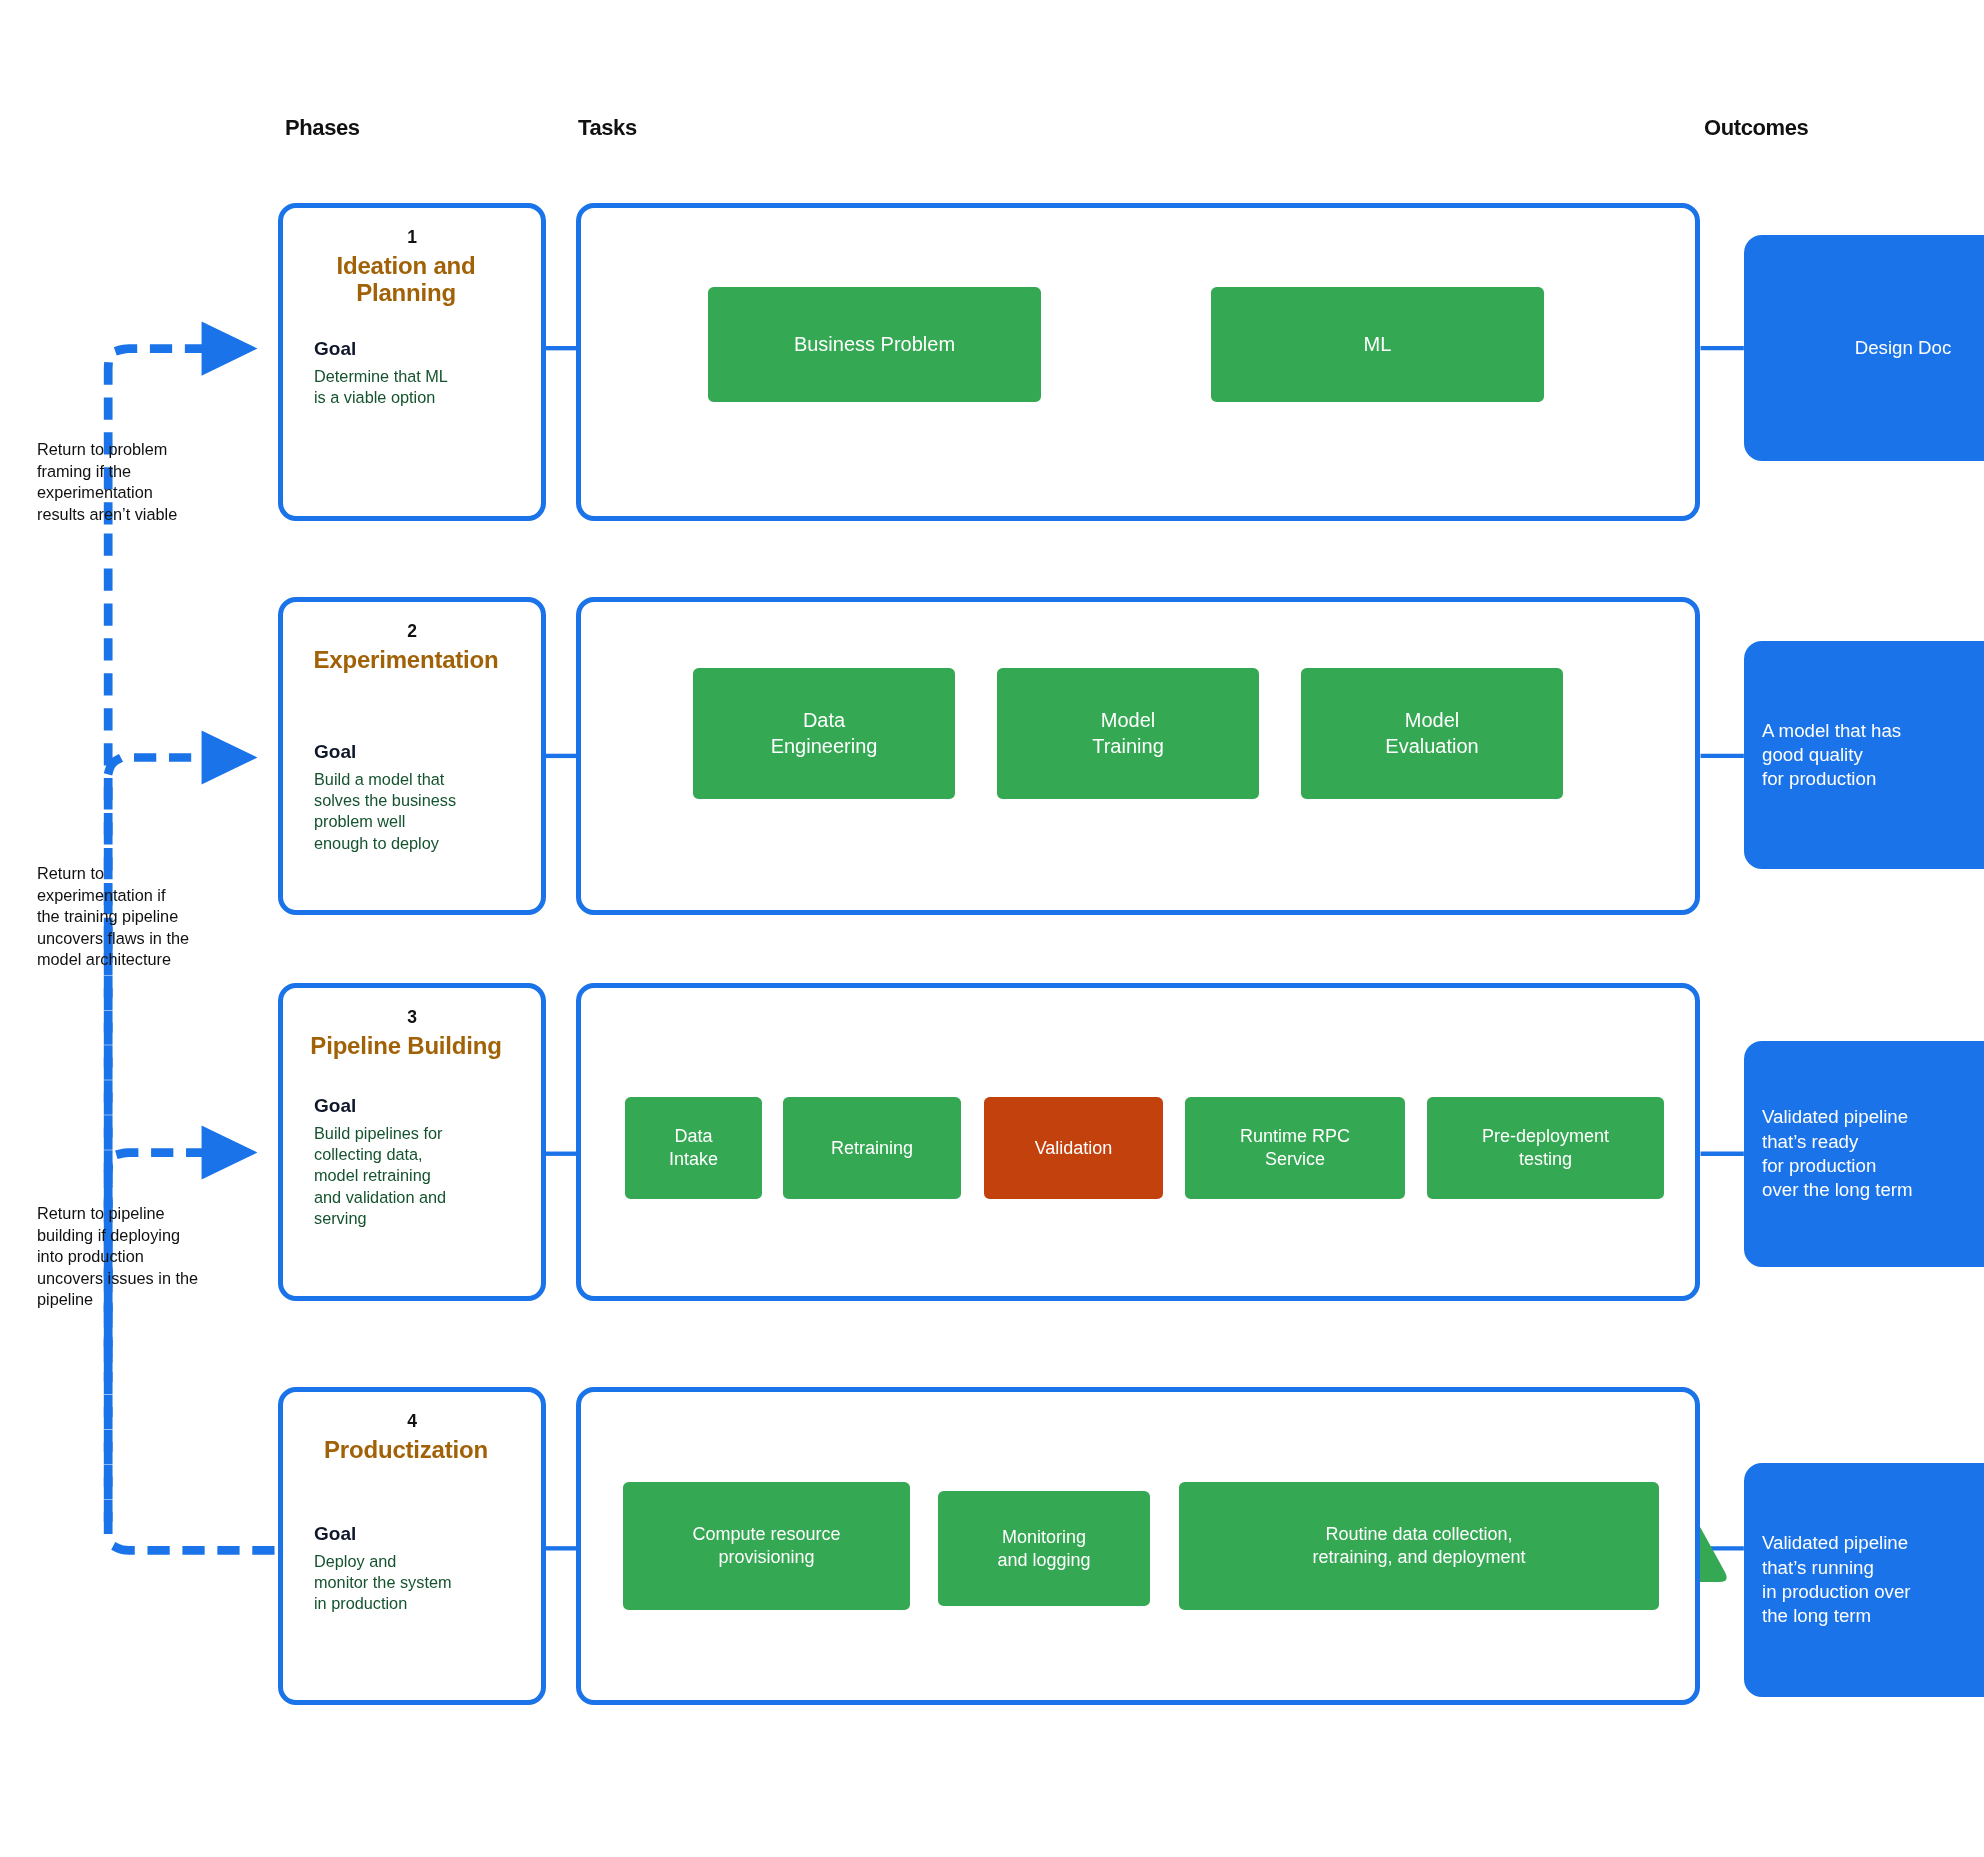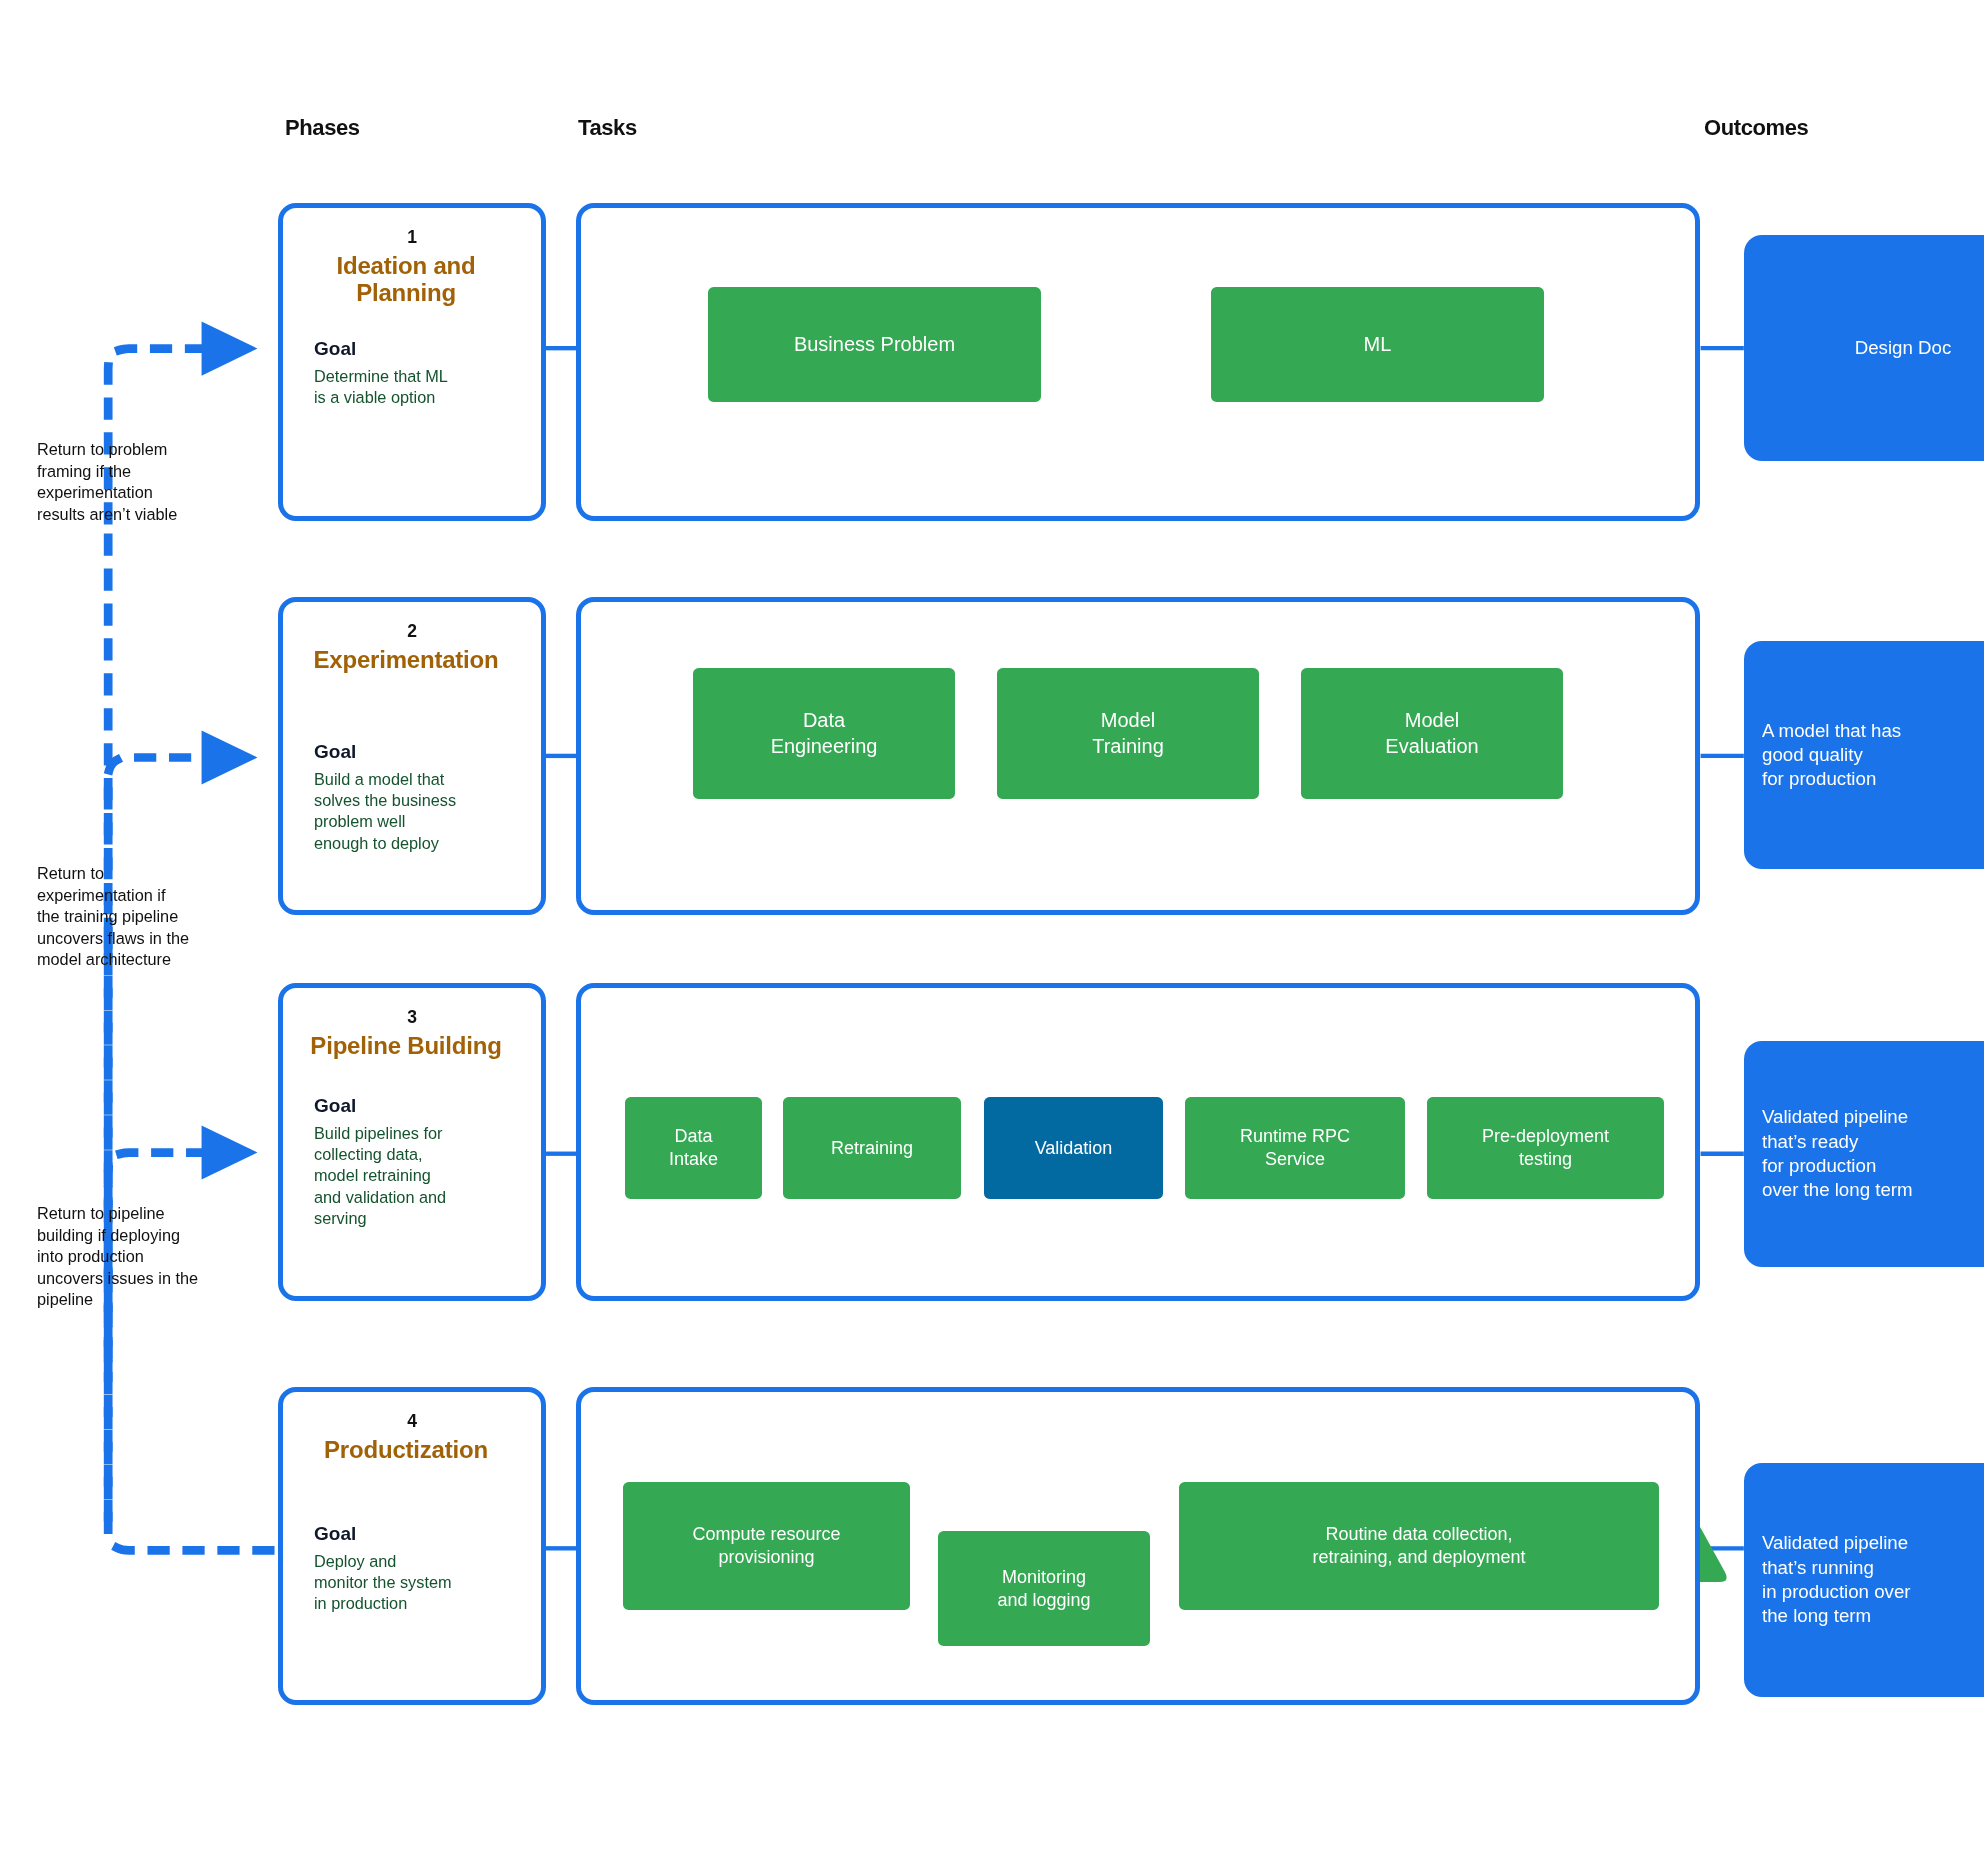--- a/index.html
+++ b/index.html
@@ -156,37 +156,37 @@
   <div class="phase-card" style="left: 278px; top: 983px; width: 268px; height: 318px; border-color: rgb(26, 115, 232);">
     <div class="phase-num" style="top:19px;">3</div>
     <div class="phase-title" style="top:44px;">Pipeline Building</div>
     <div class="goal-label" style="left:31px;top:107px;">Goal</div>
     <div class="goal-text" style="left:31px;top:135px;width:210px;">Build pipelines for<br>collecting data,<br>model retraining<br>and validation and<br>serving</div>
   </div>
 
   <div class="tasks-card" style="left: 576px; top: 983px; width: 1124px; height: 318px; border-color: rgb(26, 115, 232);">
     <div class="tbox small" style="left: 44px; top: 109px; width: 137px; height: 102px; background: rgb(52, 168, 83);">Data<br>Intake</div>
     <div class="tbox small" style="left: 202px; top: 109px; width: 178px; height: 102px; background: rgb(52, 168, 83);">Retraining</div>
-    <div class="tbox small" style="left: 403px; top: 109px; width: 179px; height: 102px; background: #0369a1;">Validation</div>
+    <div class="tbox small" style="left: 403px; top: 109px; width: 179px; height: 102px; background: #c2410c;">Validation</div>
     <div class="tbox small" style="left: 604px; top: 109px; width: 220px; height: 102px; background: rgb(52, 168, 83);">Runtime RPC<br>Service</div>
     <div class="tbox small" style="left: 846px; top: 109px; width: 237px; height: 102px; background: rgb(52, 168, 83);">Pre-deployment<br>testing</div>
   </div>
 
   <div class="obox" style="left: 1744px; top: 1041px; width: 318px; height: 226px; background: rgb(26, 115, 232);">Validated pipeline<br>that’s ready<br>for production<br>over the long term</div>
 
   <div class="phase-card" style="left: 278px; top: 1387px; width: 268px; height: 318px; border-color: rgb(26, 115, 232);">
     <div class="phase-num" style="top:19px;">4</div>
     <div class="phase-title" style="top:44px;">Productization</div>
     <div class="goal-label" style="left:31px;top:131px;">Goal</div>
     <div class="goal-text" style="left:31px;top:159px;width:210px;">Deploy and<br>monitor the system<br>in production</div>
   </div>
 
   <div class="tasks-card" style="left: 576px; top: 1387px; width: 1124px; height: 318px; border-color: rgb(26, 115, 232);">
     <div class="tbox small" style="left: 42px; top: 90px; width: 287px; height: 128px; background: rgb(52, 168, 83);">Compute  resource<br>provisioning</div>
-    <div class="tbox small" style="left: 357px; top: 99px; width: 212px; height: 115px; background: rgb(52, 168, 83); margin-top: 40px;">Monitoring<br>and logging</div>
+    <div class="tbox small" style="left: 357px; top: 99px; width: 212px; height: 115px; background: rgb(52, 168, 83);">Monitoring<br>and logging</div>
     <div class="tbox small" style="left: 598px; top: 90px; width: 480px; height: 128px; background: rgb(52, 168, 83);">Routine data collection,<br>retraining, and deployment</div>
   </div>
 
   <div class="obox" style="left: 1744px; top: 1463px; width: 318px; height: 234px; background: rgb(26, 115, 232);">Validated pipeline<br>that’s running<br>in production over<br>the long term</div>
 
   <div class="note" style="left:37px;top:439px;width:234px;">Return to problem<br>framing if the<br>experimentation<br>results aren’t viable</div>
   <div class="note" style="left:37px;top:863px;width:242px;">Return to<br>experimentation if<br>the training pipeline<br>uncovers flaws in the<br>model architecture</div>
   <div class="note" style="left:37px;top:1203px;width:254px;">Return to pipeline<br>building if deploying<br>into production<br>uncovers issues in the<br>pipeline</div>
 
 </div>

